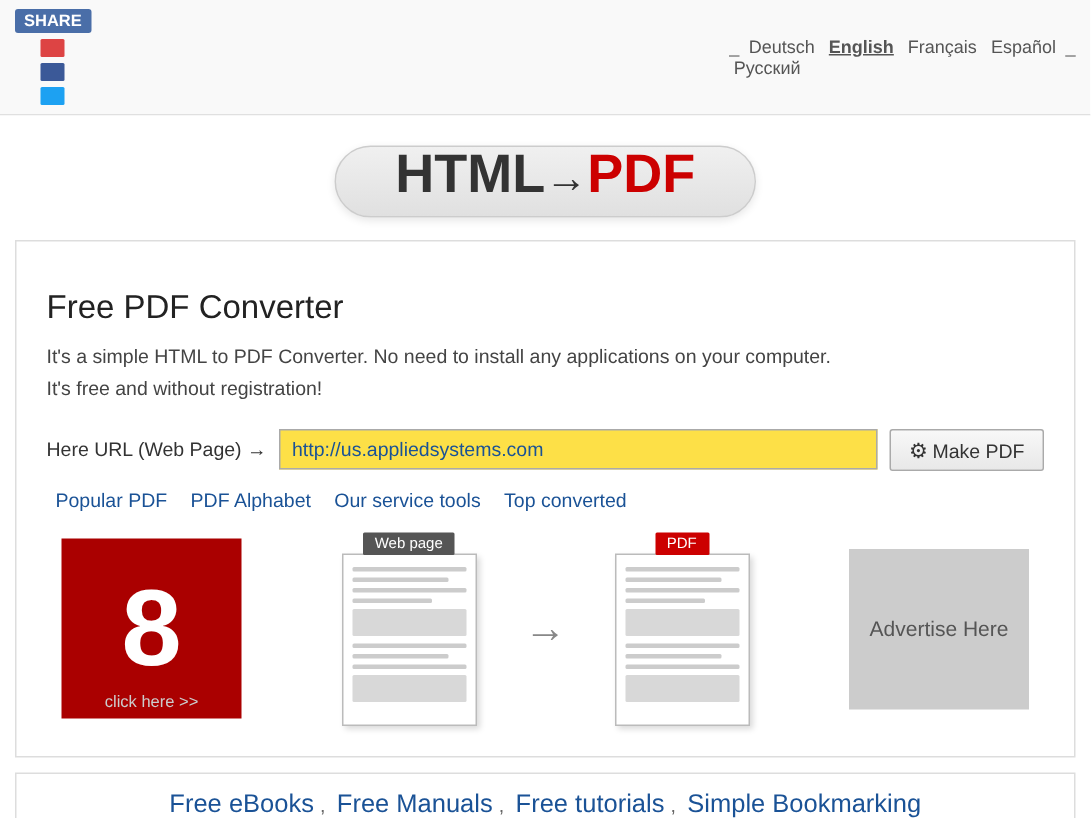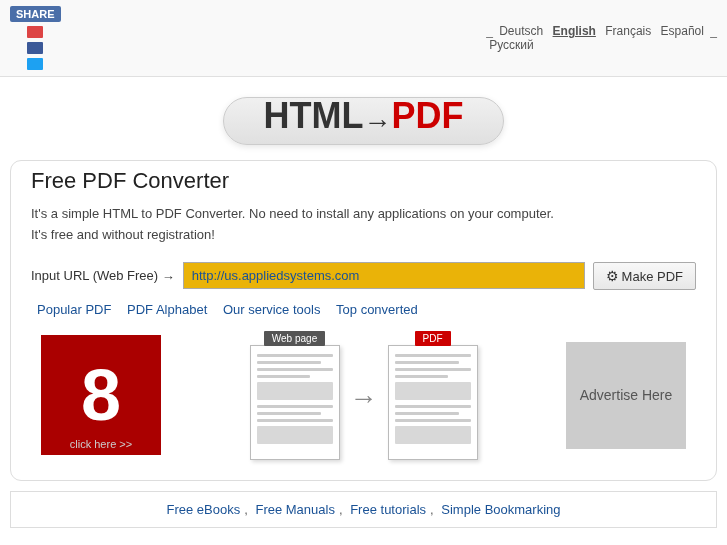--- a/index.html
+++ b/index.html
@@ -102,22 +102,22 @@
       color: #555;
       letter-spacing: 2px;
       margin-top: 4px;
       text-transform: uppercase;
     }
 
     
     .main-content {
       border: 1px solid #ddd;
       margin: 0 10px;
-      padding: 7px 20px 20px 20px;
-      border-radius: 11px;
+      padding: 31px 20px 20px 20px;
+      border-radius: 0;
       background: #fff;
     }
     .page-title {
       font-size: 22px;
       font-weight: normal;
       color: #222;
       margin-bottom: 10px;
     }
     .description {
       font-size: 13px;
@@ -137,21 +137,21 @@
       font-size: 13px;
       color: #333;
       white-space: nowrap;
     }
     .url-input {
       flex: 1;
       border: 1px solid #aaa;
       padding: 5px 8px;
       font-size: 13px;
       color: #1a5296;
-      background: #eab308;
+      background: #fde047;
       outline: none;
     }
     .make-pdf-btn {
       background: linear-gradient(to bottom, #f8f8f8, #e8e8e8);
       border: 1px solid #aaa;
       padding: 5px 12px;
       font-size: 13px;
       cursor: pointer;
       white-space: nowrap;
       color: #333;
@@ -203,21 +203,21 @@
       font-size: 11px;
       color: #ccc;
       position: absolute;
       bottom: 5px;
     }
 
     
     .doc-illustration {
       display: flex;
       align-items: center;
-      gap: 2px;
+      gap: 24px;
       flex: 1;
       justify-content: center;
     }
 
     .doc-wrapper {
       display: flex;
       flex-direction: column;
       align-items: center;
       position: relative;
     }
@@ -287,21 +287,21 @@
       margin-top: 16px;
       text-align: center;
       padding: 10px;
       border: 1px solid #ddd;
       margin: 0 10px;
       margin-top: 10px;
     }
     .footer a {
       color: #1a5296;
       text-decoration: none;
-      font-size: 13px;
+      font-size: 17px;
       margin: 0 4px;
     }
     .footer-sep {
       color: #666;
     }
   </style>
 </head>
 <body>
 
 <div class="top-bar">
@@ -334,21 +334,21 @@
 <div class="main-content">
 
   <h1 class="page-title">Free PDF Converter</h1>
 
   <div class="description">
     <span>It's a simple HTML to PDF Converter. No need to install any applications on your computer.</span><br>
     <span>It's free and without registration!</span>
   </div>
 
   <div class="input-row">
-    <span class="input-label">Input URL (Web Free) →</span>
+    <span class="input-label">Here URL (Web Page) →</span>
     <input class="url-input" type="text" value="http://us.appliedsystems.com" style="">
     <button class="make-pdf-btn">
       <span class="gear-symbol">⚙</span><span>Make PDF</span>
     </button>
   </div>
 
   <div class="nav-links">
     <a href="#">Popular PDF</a>
     <a href="#">PDF Alphabet</a>
     <a href="#">Our service tools</a>

